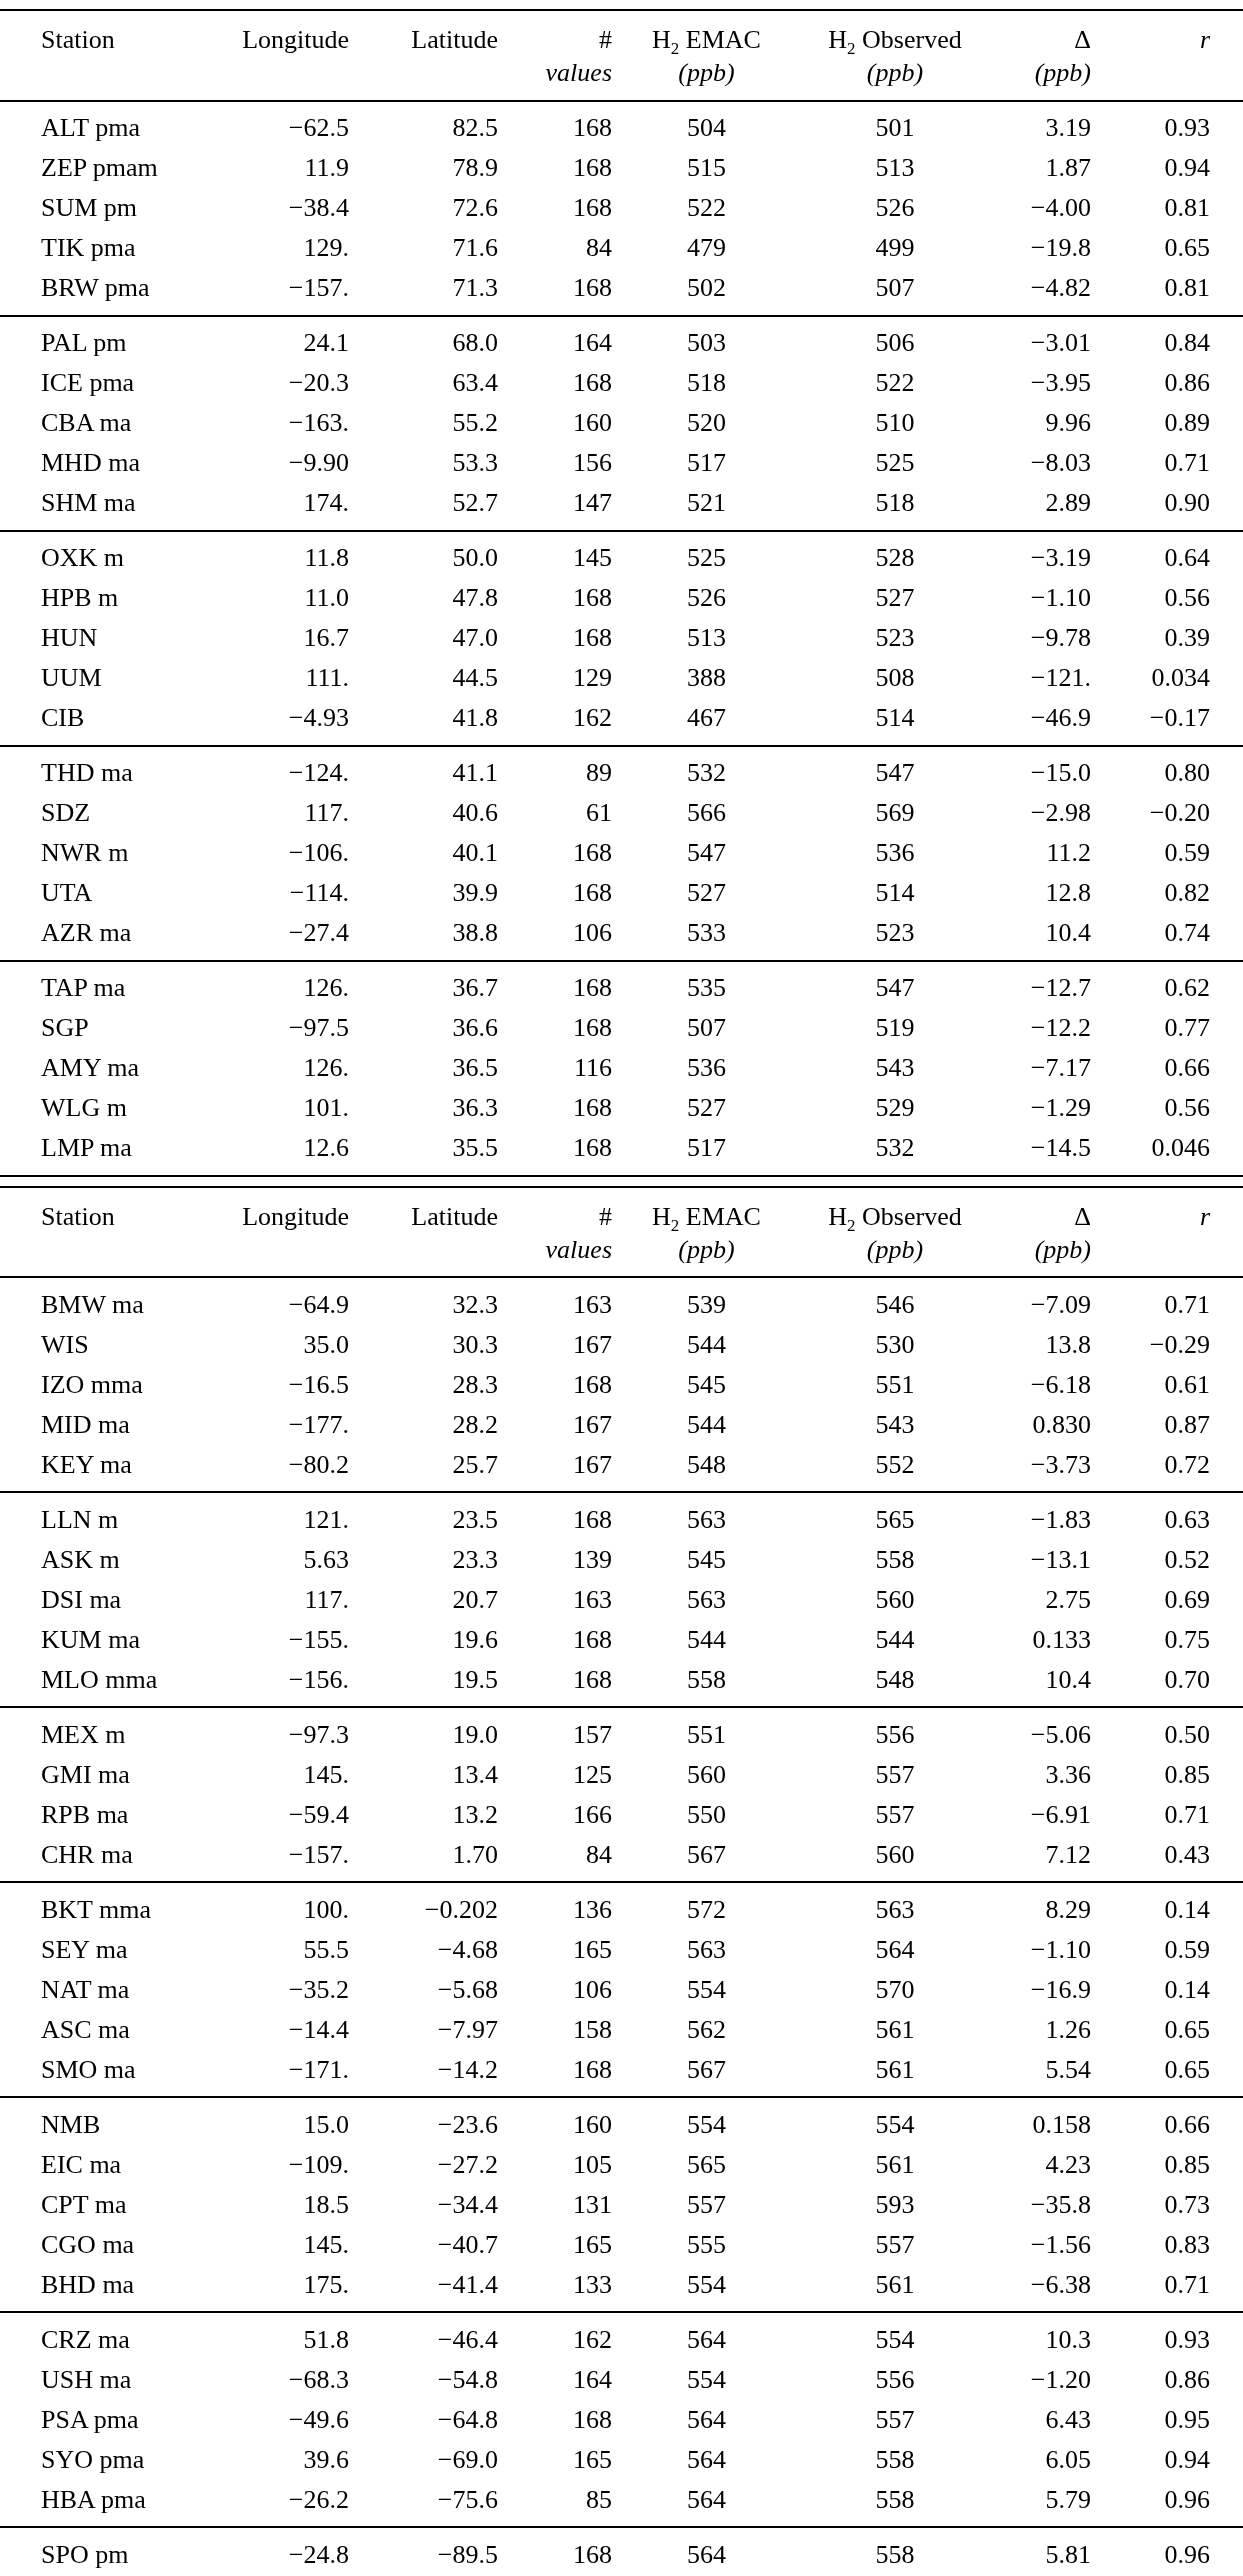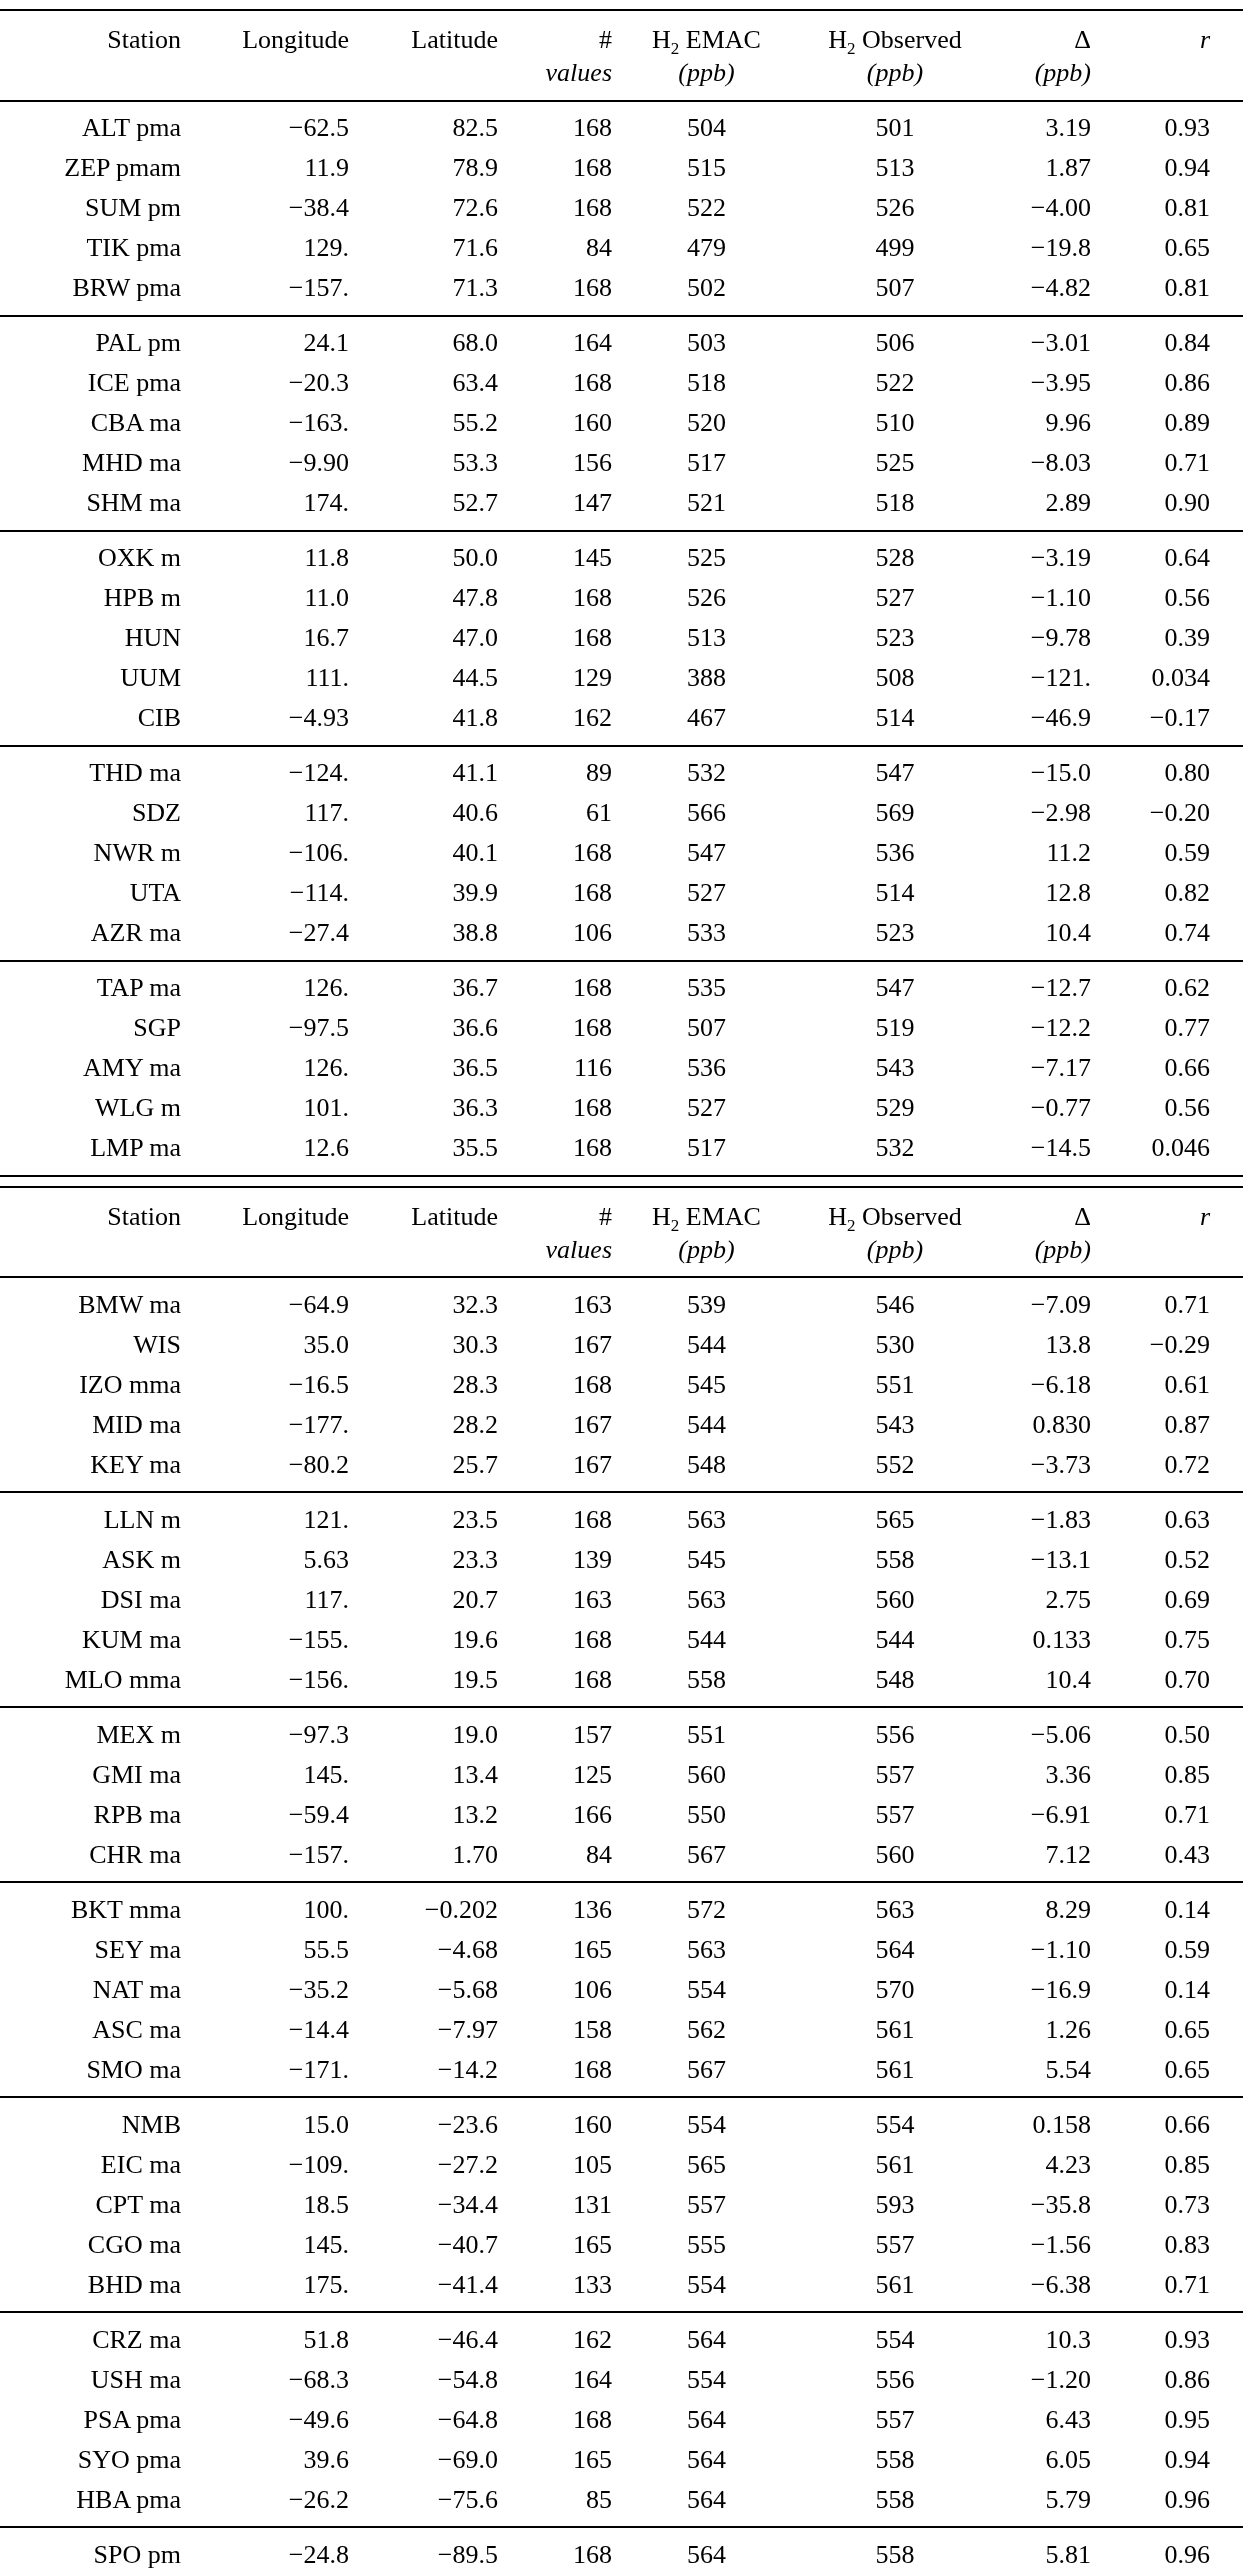--- a/index.html
+++ b/index.html
@@ -36,21 +36,21 @@
   td {
     padding: 4px 0;
     line-height: 32px;
     white-space: nowrap;
     overflow: hidden;
   }
   tbody.group > tr:first-child > td { padding-top: 10.5px; }
   tbody.group > tr:last-child  > td { padding-bottom: 10.5px; }
 
   
-  .c-station { text-align: right;  padding-left: 41px; }
+  .c-station { text-align: left;  padding-left: 41px; }
   .c-num     { text-align: right; }
   .c-center  { text-align: center; }
   .c-last    { text-align: right; padding-right: 34px; }
 
   sub { font-size: 17px; line-height: 0; }
   .it { font-style: italic; }
 </style>
 </head>
 <body>
 
@@ -318,21 +318,21 @@
     <td class="c-num">−7.17</td>
     <td class="c-last">0.66</td>
   </tr>
         <tr>
     <td class="c-station">WLG m</td>
     <td class="c-num">101.</td>
     <td class="c-num">36.3</td>
     <td class="c-num">168</td>
     <td class="c-center">527</td>
     <td class="c-center">529</td>
-    <td class="c-num">−0.77</td>
+    <td class="c-num">−1.29</td>
     <td class="c-last">0.56</td>
   </tr>
         <tr>
     <td class="c-station">LMP ma</td>
     <td class="c-num">12.6</td>
     <td class="c-num">35.5</td>
     <td class="c-num">168</td>
     <td class="c-center">517</td>
     <td class="c-center">532</td>
     <td class="c-num">−14.5</td>

